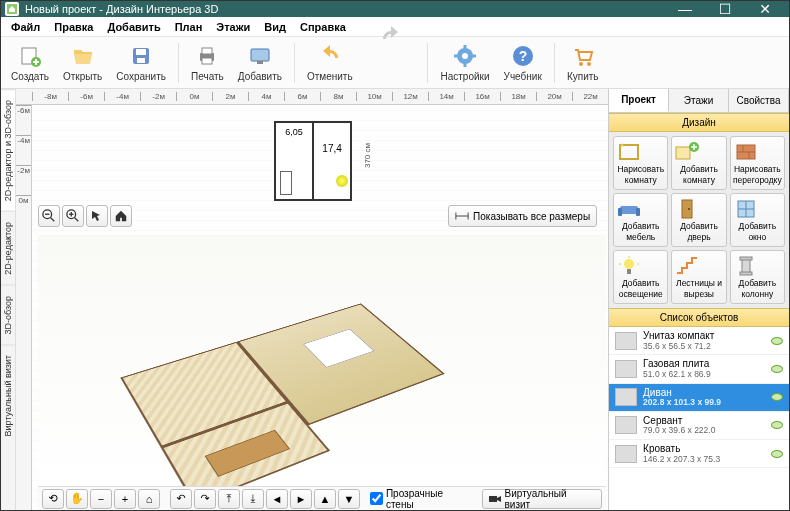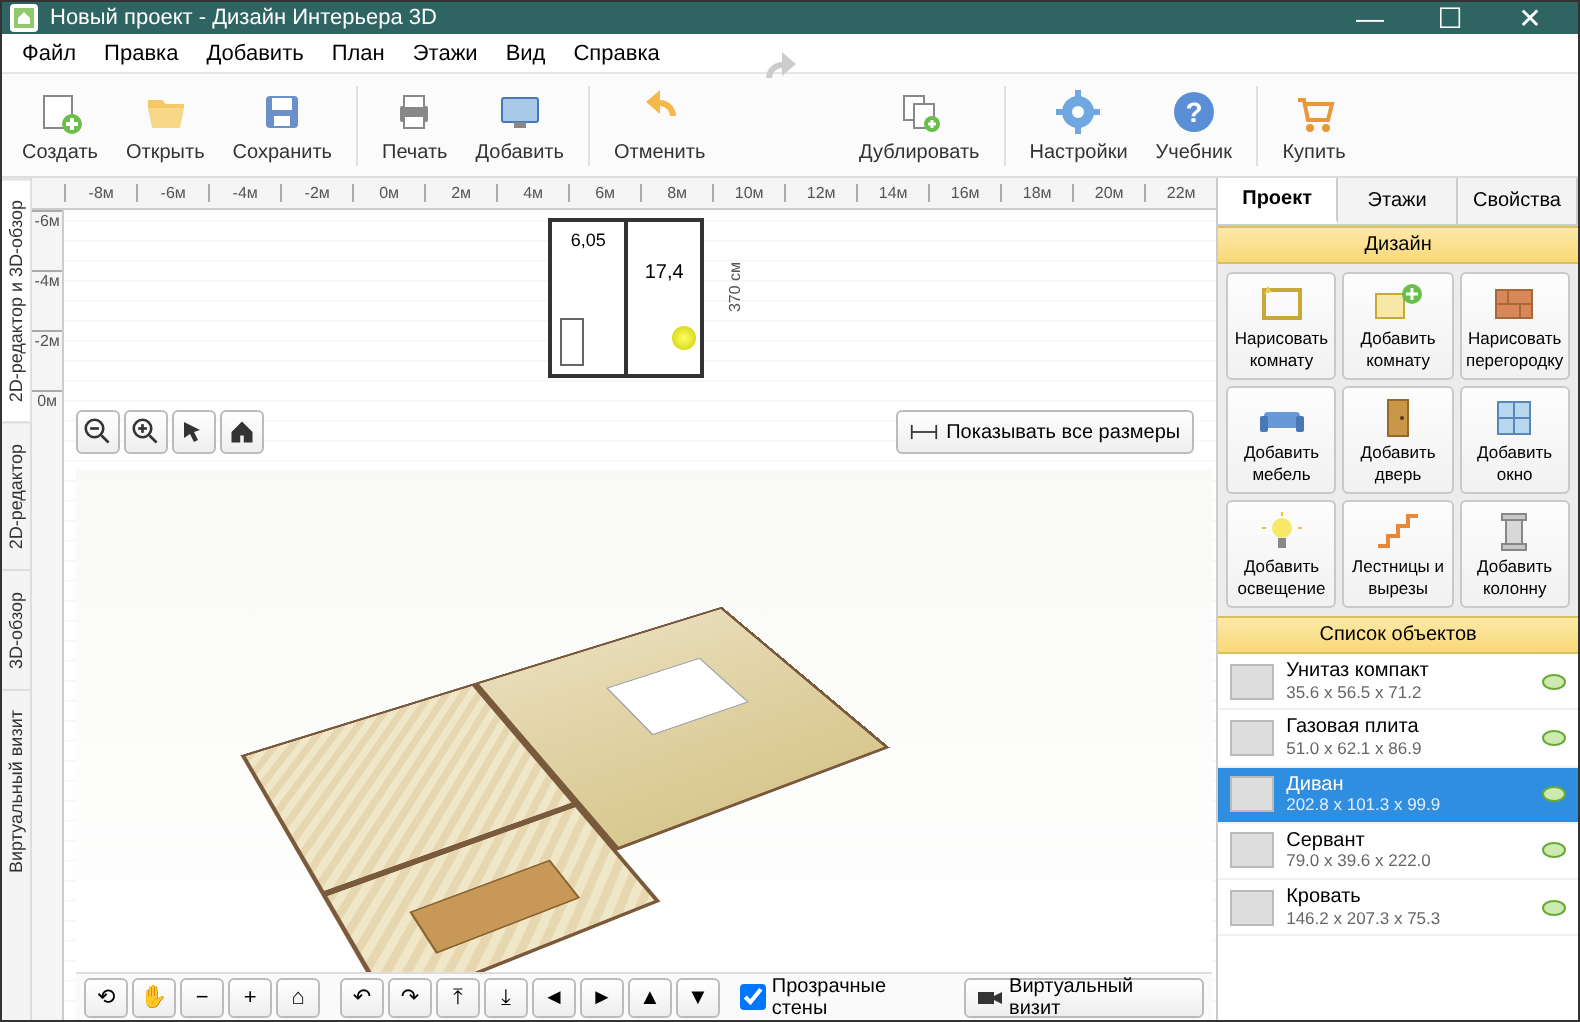--- a/index.html
+++ b/index.html
@@ -3,37 +3,37 @@
 <meta charset="utf-8">
 <style>
 * { box-sizing: border-box; margin: 0; padding: 0; font-family: "Segoe UI", Tahoma, sans-serif; }
 body { width: 790px; height: 511px; overflow: hidden; background: #fff; display: flex; flex-direction: column; border: 1px solid #333; }
 .titlebar { background: #2e6563; height: 16px; display: flex; align-items: center; padding: 0 4px; color: #fff; font-size: 11px; }
 .titlebar .icon { width: 14px; height: 14px; background: #fff; border-radius: 2px; margin-right: 6px; display:flex; align-items:center; justify-content:center; }
 .titlebar .icon svg { width:10px; height:10px; }
 .win-controls { margin-left: auto; display: flex; }
 .win-btn { width: 40px; height: 24px; display: flex; align-items: center; justify-content: center; color: #fff; font-size: 14px; }
 .menubar { height: 20px; background: #fff; display: flex; align-items: center; padding: 0 4px; font-size: 11px; gap: 2px; border-bottom: 1px solid #e6e6e6; }
-.menubar span { padding: 2px 6px; }
+.menubar span { padding: 2px 6px; font-weight: bold; }
 .toolbar { height: 52px; background: #fbfbfb; border-bottom: 1px solid #ddd; display: flex; align-items: center; padding: 2px 4px; gap: 2px; }
 .tool-btn { display: flex; flex-direction: column; align-items: center; justify-content: center; font-size: 10px; padding: 2px 6px; color: #333; min-width: 44px; gap:2px; }
 .tool-btn.dis { color: #aaa; gap: 40px; }
 .tool-btn .ticon { width: 26px; height: 26px; display:flex; align-items:center; justify-content:center; }
 .sep { width: 1px; height: 40px; background: #e0e0e0; margin: 0 4px; }
 .workspace { flex: 1; display: flex; overflow: hidden; }
 .left-tabs { width: 18px; background: #f4f4f4; border-right: 1px solid #ddd; display:flex; flex-direction:column; }
 .vtab { writing-mode: vertical-rl; transform: rotate(180deg); font-size: 9px; padding: 10px 2px; color: #333; border-bottom:1px solid #ddd; text-align:center; white-space:nowrap; }
 .vtab.active { background:#fff; }
 .center { flex: 1; display: flex; flex-direction: column; position: relative; background:#fff; }
 .ruler-h { height: 16px; background: #f5f5f5; border-bottom: 1px solid #ccc; display:flex; align-items:center; font-size:8px; color:#555; overflow:hidden; position:relative; padding-left:16px;}
 .ruler-h span { flex:0 0 36px; text-align:center; border-left:1px solid #aaa; }
 .canvas-area { flex:1; position:relative; background:repeating-linear-gradient(0deg,#fefefe,#fefefe 9px,#f3f3f3 10px),repeating-linear-gradient(90deg,transparent,transparent 9px,#f3f3f3 10px); }
 .ruler-v { position:absolute; left:0; top:0; bottom:0; width:16px; background:#f5f5f5; border-right:1px solid #ccc; font-size:8px; color:#555; display:flex; flex-direction:column; }
 .ruler-v span { flex:0 0 30px; border-top:1px solid #aaa; text-align:center; }
-.plan2d { position:absolute; top:4px; left:258px; }
+.plan2d { position:absolute; top:16px; left:258px; }
 .plan-box { border:2px solid #333; background:#fff; position:relative; }
 .plan-wrap { display:flex; }
 .canvas-tools { position:absolute; left:22px; top:100px; display:flex; gap:2px; }
 .ctool { width:22px; height:22px; border:1px solid #bbb; background:linear-gradient(#fff,#eee); display:flex; align-items:center; justify-content:center; border-radius:3px; font-size:12px; }
 .floor-btn { position:absolute; top:100px; left:328px; height:22px; border:1px solid #bbb; background:linear-gradient(#fff,#eee); border-radius:3px; font-size:10px; padding:0 6px; display:flex; align-items:center; gap:4px; }
 .dim-btn { position:absolute; top:100px; left:432px; height:22px; border:1px solid #bbb; background:linear-gradient(#fff,#eee); border-radius:3px; font-size:10px; padding:0 6px; display:flex; align-items:center; gap:4px; }
 .view3d { position:absolute; top:130px; left:22px; right:2px; bottom:24px; background:linear-gradient(#f9f9f6,#fff); display:flex; align-items:center; justify-content:center; overflow:hidden; }
 .view3d .persp { width:420px; height:260px; position:relative; }
 .floor3d { position:absolute; inset:0; transform:perspective(700px) rotateX(52deg) rotateZ(-30deg); transform-origin:50% 60%; }
 .room { position:absolute; border:2px solid #7a5a3c; background:linear-gradient(135deg,#e7d7b0 25%,#f0e6c8 25%,#f0e6c8 50%,#e7d7b0 50%,#e7d7b0 75%,#f0e6c8 75%); background-size:12px 12px; }
@@ -41,29 +41,29 @@
 .bctrl { width:22px; height:20px; border:1px solid #bbb; background:linear-gradient(#fff,#eee); border-radius:3px; display:flex; align-items:center; justify-content:center; font-size:11px; }
 .chk { font-size:10px; display:flex; align-items:center; gap:3px; margin-left:8px; }
 .vrbtn { margin-left:6px; height:20px; border:1px solid #bbb; background:linear-gradient(#fff,#eee); border-radius:3px; font-size:10px; padding:0 6px; display:flex; align-items:center; gap:4px; }
 .rightpanel { width:218px; border-left:1px solid #ccc; background:#f1f1f1; display:flex; flex-direction:column; }
 .rtabs { display:flex; height:24px; background:#fff; border-bottom:1px solid #ccc; }
 .rtab { flex:1; font-size:10px; display:flex; align-items:center; justify-content:center; border-right:1px solid #ccc; }
 .rtab.active { background:#fff; border-bottom:2px solid #fff; font-weight:bold; }
 .rtab:not(.active){ background:#f3f3f3; }
 .sec-head { background:linear-gradient(#fde9a8,#f8d878); font-size:10px; font-weight:normal; padding:3px 12px; border-top:1px solid #d8c060; border-bottom:1px solid #d8c060;text-align:center; }
 .btn-grid { display:grid; grid-template-columns:repeat(3,1fr); gap:3px; padding:4px; background:#ececec; }
-.design-btn { height:54px; border:1px solid #c9c9c9; background:linear-gradient(#fdfdfd,#f1f1f1); border-radius:3px; display:flex; flex-direction:column; align-items:center; justify-content:center; font-size:8.5px; text-align:center; line-height:1.1; padding:2px; gap:2px; }
+.design-btn { height:54px; border:1px solid #c9c9c9; background:linear-gradient(#fdfdfd,#f1f1f1); border-radius:3px; display:flex; flex-direction:column; justify-content:center; font-size:8.5px; text-align:center; line-height:1.1; padding:2px; gap:2px; }
 .design-btn .bicon { width:26px; height:22px; }
 .objlist { flex:1; overflow:hidden; background:#fff; display:flex; flex-direction:column; }
 .obj-item { display:flex; align-items:center; padding:3px 6px; font-size:10px; gap:6px; border-bottom:1px solid #f0f0f0; }
 .obj-item .oicon { width:22px; height:18px; background:#ddd; border:1px solid #bbb; flex-shrink:0; }
 .obj-item .otext { flex:1; line-height:1.15; }
 .obj-item .odim { font-size:8.5px; color:#666; }
 .obj-item.sel { background:#2f8ee0; color:#fff; }
-.obj-item.sel .odim { color:#dfefff; }
+.obj-item.sel .odim { color:#dfefff;font-weight:bold; }
 .eye { width:12px; height:8px; border:1px solid #6aa934; border-radius:50%; background:#cdeab0; }
 svg { display:block; }
 </style>
 </head>
 <body>
 
 <div class="titlebar">
   <span class="icon">
       <svg viewBox="0 0 10 10">
         <rect width="10" height="10" fill="#8fc96b"></rect>
@@ -147,31 +147,20 @@
       </div>
       <span>Отменить</span>
     </div>
     <div class="tool-btn dis">
       <div class="ticon">
         <svg width="24" height="24" viewBox="0 0 24 24">
           <path d="M12 6a8 8 0 00-8 8h3a5 5 0 015-5v4l7-6-7-6z" fill="#ccc"></path>
         </svg>
       </div>
       <span>Повторить</span>
-    </div>
-    <div class="tool-btn">
-      <div class="ticon">
-        <svg width="24" height="24" viewBox="0 0 24 24">
-          <rect x="4" y="4" width="10" height="12" fill="#fff" stroke="#888"></rect>
-          <rect x="9" y="8" width="10" height="12" fill="#fff" stroke="#888"></rect>
-          <circle cx="18" cy="18" r="4" fill="#6abf4b"></circle>
-          <path d="M18 16v4M16 18h4" stroke="#fff" stroke-width="1.5"></path>
-        </svg>
-      </div>
-      <span>Дублировать</span>
     </div>
     <div class="sep"></div>
     <div class="tool-btn">
       <div class="ticon">
         <svg width="24" height="24" viewBox="0 0 24 24">
           <circle cx="12" cy="12" r="8" fill="#6fa8e0"></circle>
           <circle cx="12" cy="12" r="3" fill="#fff"></circle>
           <g stroke="#6fa8e0" stroke-width="3">
             <line x1="12" y1="1" x2="12" y2="5"></line>
             <line x1="12" y1="19" x2="12" y2="23"></line>

